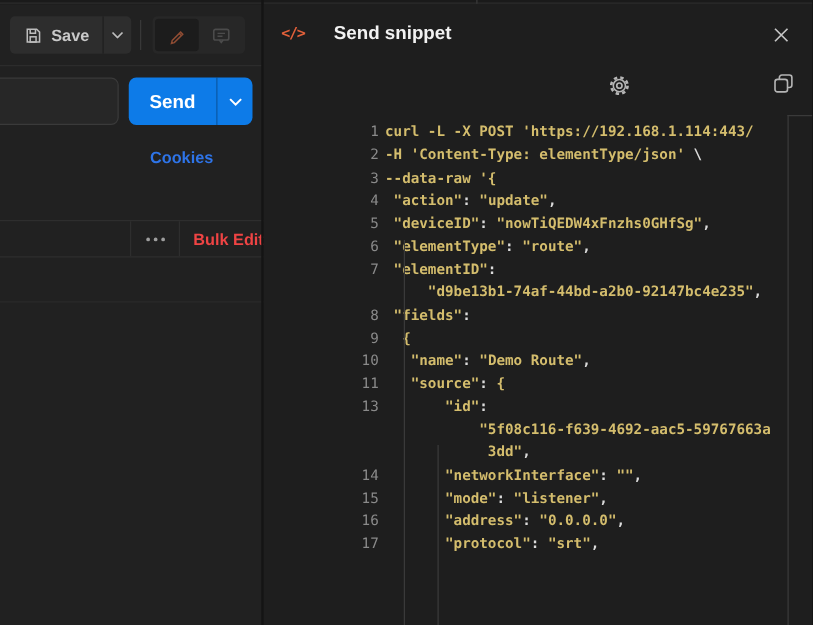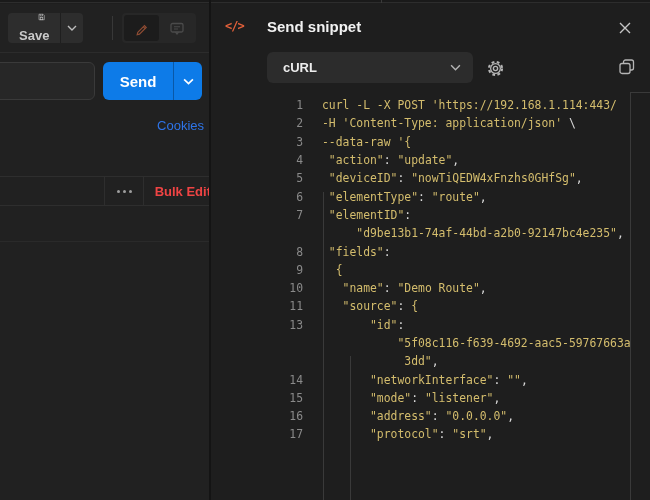--- a/index.html
+++ b/index.html
@@ -12,34 +12,34 @@
   .abs { position:absolute; }
 
   
   .topstrip { left:0; top:0; width:650px; height:3px; background:#1a1a1a; border-bottom:1px solid #2d2d2d; }
   .topstrip .tick { position:absolute; left:381px; top:0; width:1px; height:3px; background:#3a3a3a; }
 
   
   .left-panel { left:0; top:4px; width:210px; height:496px; background:#212121; }
   .toolbar { position:absolute; left:0; top:0; width:210px; height:49px; border-bottom:1px solid #2c2c2c; }
   .save-split { position:absolute; left:8px; top:9px; height:30px; display:flex; background:#2d2d2d; border-radius:4px; overflow:hidden; }
-  .save-main { display:flex; align-items:flex-end; gap:7px; padding:0 11px; cursor:pointer;flex-direction:column; }
+  .save-main { display:flex; align-items:center; gap:7px; padding:0 11px; cursor:pointer; }
   .save-main span { font-size:13px; font-weight:700; color:#c9c9c9; }
   .save-caret { width:23px; display:flex; align-items:center; justify-content:center; border-left:1px solid #1f1f1f; cursor:pointer; }
   .tb-divider { position:absolute; left:112px; top:12px; width:1px; height:24px; background:#383838; }
   .edit-group { position:absolute; left:122px; top:9px; width:74px; height:30px; background:#272727; border-radius:4px; display:flex; padding:2px; }
   .edit-cell { flex:1; display:flex; align-items:center; justify-content:center; border-radius:3px; cursor:pointer; }
   .edit-cell.active { background:#1c1c1c; }
 
   .url-input { position:absolute; left:-20px; top:58px; width:115px; height:38px; background:#272727; border:1px solid #3a3a3a; border-radius:6px; }
   .send-split { position:absolute; left:103px; top:58px; width:99px; height:38px; border-radius:6px; background:var(--send-blue,#0d7be8); display:flex; overflow:hidden; }
   .send-main { width:70px; display:flex; align-items:center; justify-content:center; color:#fff; font-size:15px; font-weight:700; cursor:pointer; }
   .send-caret { flex:1; display:flex; align-items:center; justify-content:center; border-left:1px solid rgba(0,0,0,.28); cursor:pointer; }
 
-  .cookies { position:absolute; left:120px; top:114px; width:84px; text-align:right; font-size:13px; font-weight:400; color:var(--link-blue,#2e74e8); cursor:pointer; }
+  .cookies { position:absolute; left:120px; top:114px; width:84px; font-size:13px; font-weight:700; color:var(--link-blue,#2e74e8); cursor:pointer; }
 
   .bulk-row { position:absolute; left:0; top:172px; width:211px; height:30px; border-top:1px solid #2e2e2e; border-bottom:1px solid #2e2e2e; display:flex; }
   .bulk-spacer { width:104px; }
   .dots-cell { width:40px; border-left:1px solid #2e2e2e; border-right:1px solid #2e2e2e; display:flex; align-items:center; justify-content:center; gap:3px; cursor:pointer; }
   .dots-cell i { width:3px; height:3px; border-radius:50%; background:#9e9e9e; }
   .bulk-btn { flex:1; display:flex; align-items:center; justify-content:flex-end; font-size:13px; font-weight:700; color:#ef4444; cursor:pointer; }
   .row-line { position:absolute; left:0; top:237px; width:211px; height:1px; background:#2a2a2a; }
 
   .panel-divider { left:209px; top:0; width:2px; height:500px; background:#141414; }
 
@@ -52,21 +52,21 @@
   .lang-dd { position:absolute; left:56px; top:48px; width:206px; height:31px; background:#2c2c2c; border-radius:6px; display:flex; align-items:center; padding:0 12px 0 16px; cursor:pointer; }
   .lang-dd span { flex:1; font-size:13px; font-weight:700; color:#ededed; }
   .gear-btn { position:absolute; left:272px; top:52px; width:24px; height:24px; display:flex; align-items:center; justify-content:center; cursor:pointer; }
   .copy-btn { position:absolute; left:404px; top:51px; width:24px; height:24px; display:flex; align-items:center; justify-content:center; cursor:pointer; }
 
   
   .code-area { position:absolute; left:0; top:92px; width:439px; height:404px; overflow:hidden; }
   .guide { position:absolute; width:1px; background:#3a3a3a; }
   .crow { height:18.3px; display:flex; align-items:center; font-family:"DejaVu Sans Mono", monospace; font-size:11.4px; }
   .crow .ln { display:inline-block; width:92px; text-align:right; color:var(--line-number,#8a8a8a); flex:none; }
-  .crow .cd { margin-left:19px; white-space:pre; flex:none; }
+  .crow .cd { margin-left:5px; white-space:pre; flex:none;font-weight:bold; }
   .cd .c { color:var(--code-gold,#d4bd6d); }
   .cd .p { color:var(--code-punct,#dcdcdc); }
   .sb-line { position:absolute; left:419px; top:88px; width:1px; height:408px; background:#3a3a3a; }
   .sb-tick { position:absolute; left:419px; top:88px; width:20px; height:1px; background:#3a3a3a; }
 
   svg { display:block; }
 </style>
 </head>
 <body>
 
@@ -146,26 +146,20 @@
   <div class="abs right-panel">
 
     <div class="code-badge">&lt;/&gt;</div>
     <div class="panel-title">Send snippet</div>
     <div class="close-btn">
       <svg width="14" height="14" viewBox="0 0 14 14">
         <path d="M2 2 L12 12 M12 2 L2 12" stroke="#c4c4c4" stroke-width="1.4"></path>
       </svg>
     </div>
 
-    <div class="lang-dd">
-      <span>cURL</span>
-      <svg width="11" height="7" viewBox="0 0 10 6">
-        <polyline points="1,1 5,5 9,1" fill="none" stroke="#b5b5b5" stroke-width="1.3"></polyline>
-      </svg>
-    </div>
 
     <div class="gear-btn">
       <svg width="19" height="19" viewBox="0 0 18 18">
         <circle cx="9" cy="9" r="6.2" fill="none" stroke="#b5b5b5" stroke-width="2" stroke-dasharray="2.6 2.35"></circle>
         <circle cx="9" cy="9" r="4.6" fill="none" stroke="#b5b5b5" stroke-width="1.2"></circle>
         <circle cx="9" cy="9" r="2" fill="none" stroke="#b5b5b5" stroke-width="1.3"></circle>
       </svg>
     </div>
 
     <div class="copy-btn">
@@ -178,21 +172,21 @@
     <div class="code-area">
       <div class="guide" style="left:112px; top:96px; height:312px;"></div>
       <div class="guide" style="left:139px; top:260px; height:148px;"></div>
       <div>
           <div class="crow">
             <span class="ln">1</span>
             <span class="cd"><span class="c">curl -L -X POST 'https://192.168.1.114:443/</span></span>
           </div>
           <div class="crow">
             <span class="ln">2</span>
-            <span class="cd"><span class="c">-H 'Content-Type: application/json' </span><span class="p">\</span></span>
+            <span class="cd"><span class="c">-H 'Content-Type: elementType/json' </span><span class="p">\</span></span>
           </div>
           <div class="crow">
             <span class="ln">3</span>
             <span class="cd"><span class="c">--data-raw '{</span></span>
           </div>
           <div class="crow">
             <span class="ln">4</span>
             <span class="cd"><span class="c"> "action"</span><span class="p">: </span><span class="c">"update"</span><span class="p">,</span></span>
           </div>
           <div class="crow">

